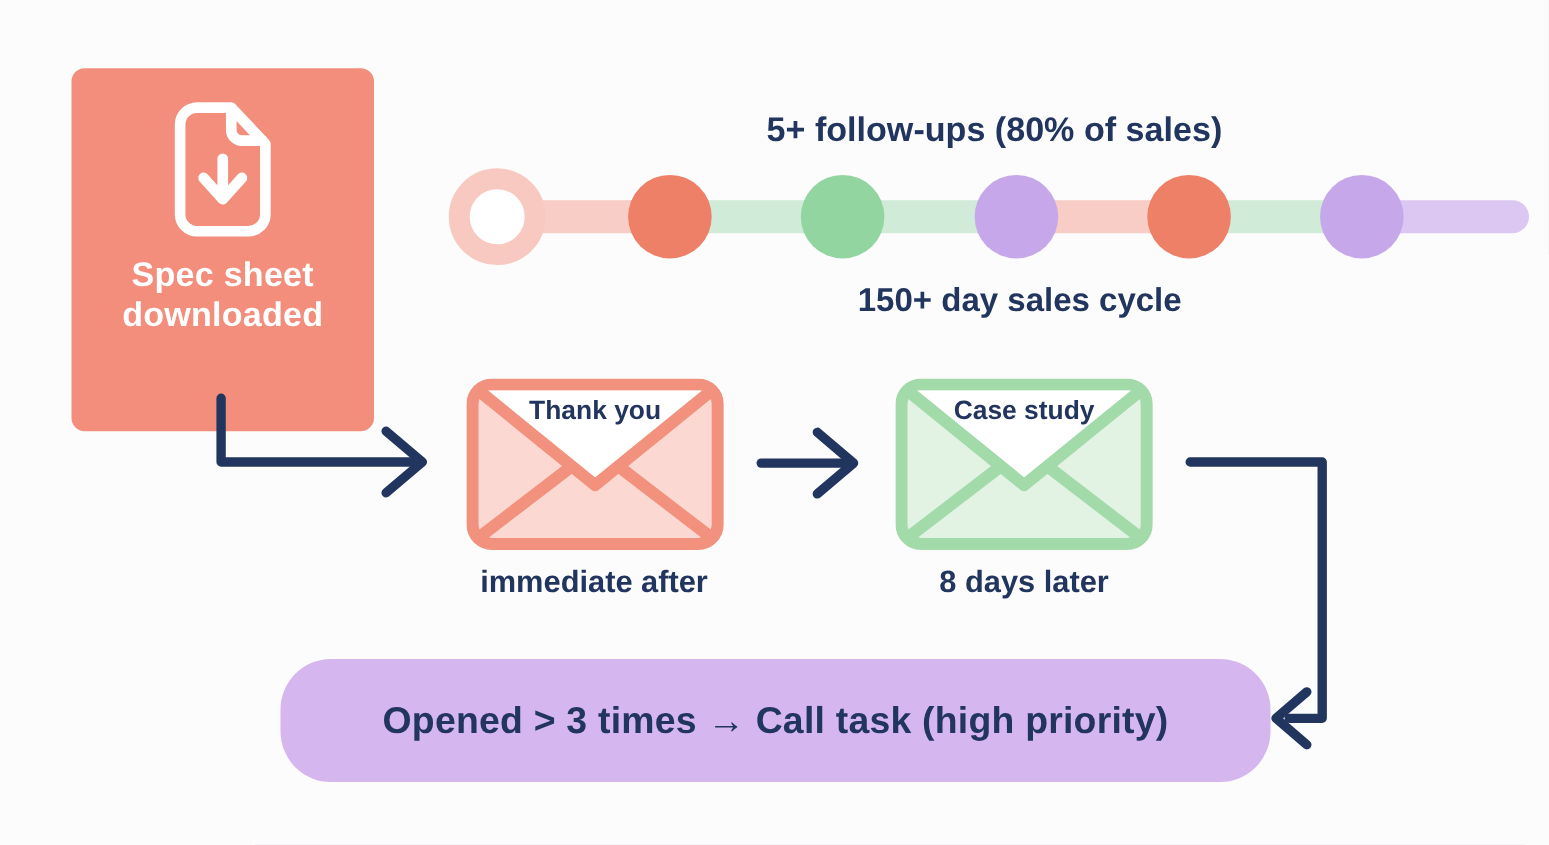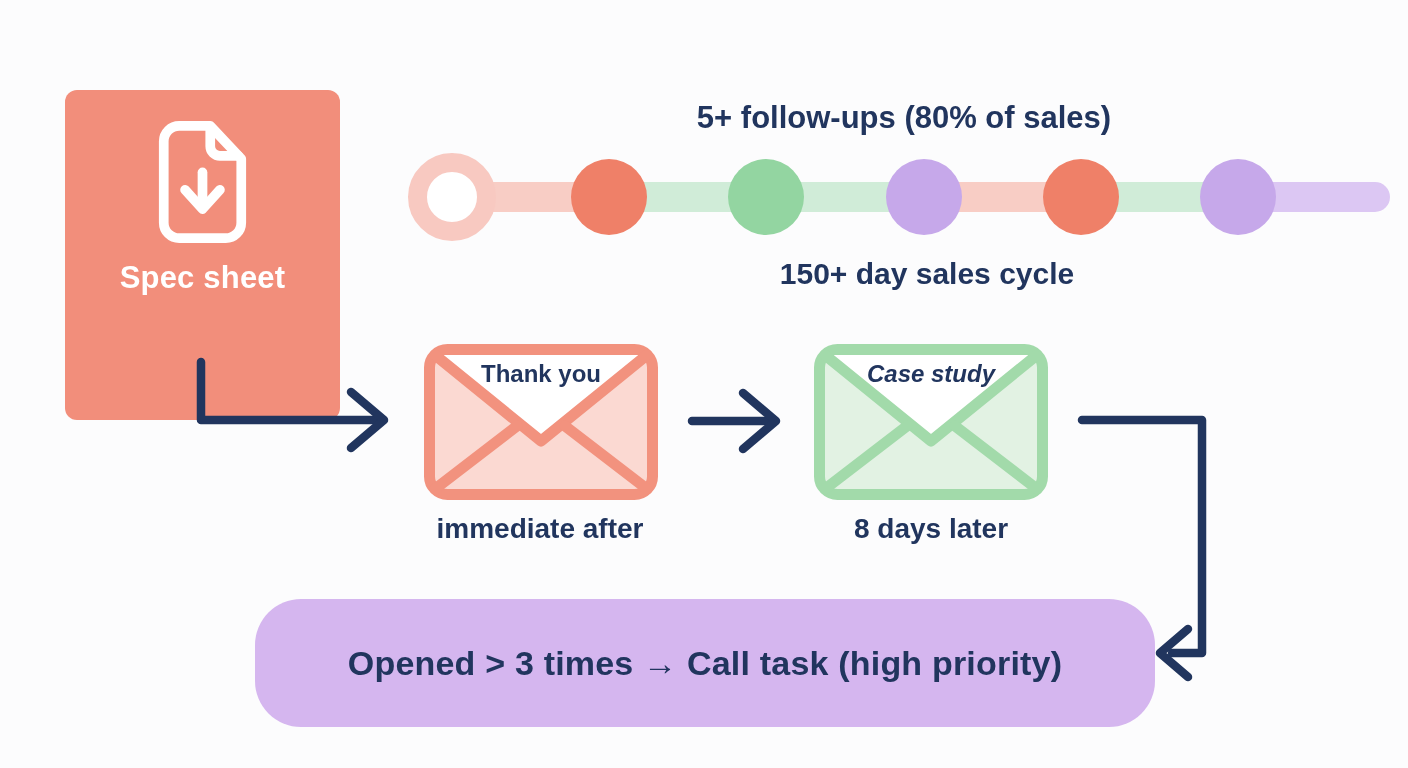--- a/index.html
+++ b/index.html
@@ -8,21 +8,21 @@
     background:var(--bg,#FCFCFD);
     font-family:"Liberation Sans", sans-serif;
     font-weight:700;
   }
   .abs{position:absolute;}
 
   
   .spec-box{
     left:65px;top:62px;width:275px;height:330px;border-radius:12px;
     background:var(--salmon,#F28E7B);
-    display:flex;flex-direction:column;align-items:center;margin-top:28px;
+    display:flex;flex-direction:column;align-items:center;
   }
   .spec-icon{margin-top:30px;width:97px;height:124px;}
   .spec-icon path{fill:none;stroke:#fff;stroke-width:10;stroke-linecap:round;stroke-linejoin:round;}
   .spec-label{
     margin-top:16px;text-align:center;color:#fff;
     font-size:31px;line-height:36px;letter-spacing:0.2px;
   }
 
   
   .tl-caption{color:var(--navy,#21355E);white-space:nowrap;transform:translateX(-50%);text-align:center;}
@@ -50,21 +50,21 @@
     position:absolute;left:0;top:16px;width:100%;text-align:center;
     color:var(--navy,#21355E);font-size:24px;
   }
   .env-caption{
     color:var(--navy,#21355E);font-size:28px;white-space:nowrap;
     transform:translateX(-50%);top:513px;
   }
 
   
   .call-box{
-    left:255px;top:599px;width:900px;height:128px;border-radius:46px;
+    left:255px;top:599px;width:900px;height:112px;border-radius:46px;
     background:var(--box-purple,#D5B6EF);
     display:flex;align-items:center;justify-content:center;
   }
   .call-box-text{
     color:var(--navy,#21355E);font-size:34px;white-space:nowrap;letter-spacing:0.2px;
   }
 </style>
 </head>
 <body>
 
@@ -72,20 +72,21 @@
 
   <div class="abs spec-box">
     <svg class="spec-icon" viewBox="0 0 100 128" aria-hidden="true">
       <path d="M 58 6 H 26 A 16 16 0 0 0 10 22 V 106 A 16 16 0 0 0 26 122 H 74 A 16 16 0 0 0 90 106 V 40 L 58 6"></path>
       <path d="M 58 9 V 27 A 10 10 0 0 0 68 37 H 87"></path>
       <path d="M 50 54 V 88"></path>
       <path d="M 32 72 L 50 92 L 68 72"></path>
     </svg>
     <div class="spec-label">
       <div>Spec sheet</div>
+      <div>downloaded</div>
     </div>
   </div>
 
   <div class="abs tl-caption top">5+ follow-ups (80% of sales)</div>
   <div class="abs tl-caption bottom">150+ day sales cycle</div>
 
   <div id="timeline">
       <div class="tl-seg" style="left: 452px; width: 157.2px; background: rgb(248, 205, 197);"></div>
       <div class="tl-seg" style="left: 609.2px; width: 157.2px; background: rgb(208, 236, 216);"></div>
       <div class="tl-seg" style="left: 766.4px; width: 157.2px; background: rgb(208, 236, 216);"></div>
@@ -113,21 +114,21 @@
     <svg class="env-svg" viewBox="0 0 234 156" aria-hidden="true">
       <rect class="env-body" x="5.5" y="5.5" width="223" height="145" rx="18"></rect>
       <polygon class="env-top" points="12,11 222,11 117,97"></polygon>
       <path class="env-flap" d="M 11 11 L 117 97 L 223 11"></path>
       <path class="env-diag" d="M 11 145 L 93 82 M 223 145 L 141 82"></path>
     </svg>
     <div class="env-title">Thank you</div>
   </div>
   <div class="abs env-caption" style="left:540px;">immediate after</div>
 
-  <div class="abs envelope env-green" style="left:814px;top:344px;font-style:italic;">
+  <div class="abs envelope env-green" style="left:814px;top:344px;">
     <svg class="env-svg" viewBox="0 0 234 156" aria-hidden="true">
       <rect class="env-body" x="5.5" y="5.5" width="223" height="145" rx="18"></rect>
       <polygon class="env-top" points="12,11 222,11 117,97"></polygon>
       <path class="env-flap" d="M 11 11 L 117 97 L 223 11"></path>
       <path class="env-diag" d="M 11 145 L 93 82 M 223 145 L 141 82"></path>
     </svg>
     <div class="env-title">Case study</div>
   </div>
   <div class="abs env-caption" style="left:931px;">8 days later</div>
 

